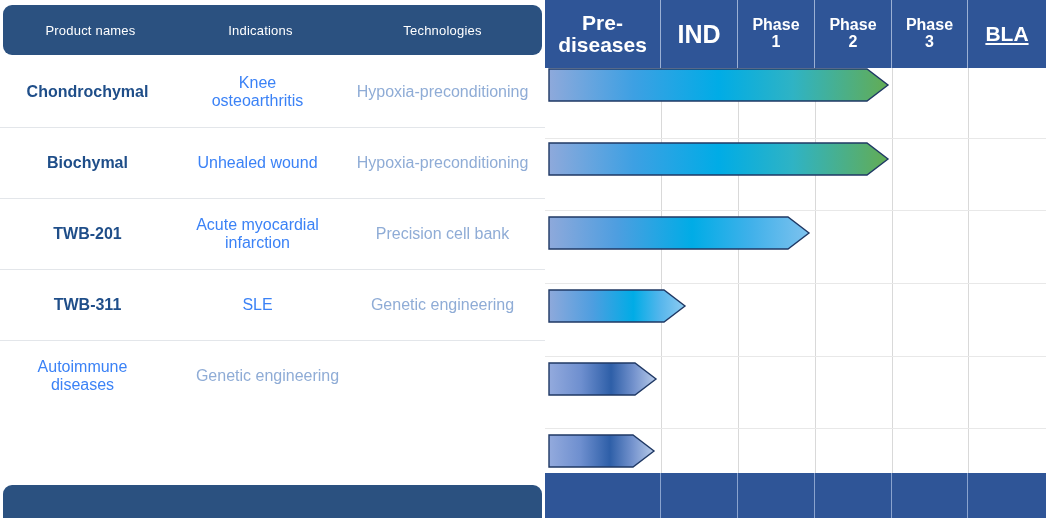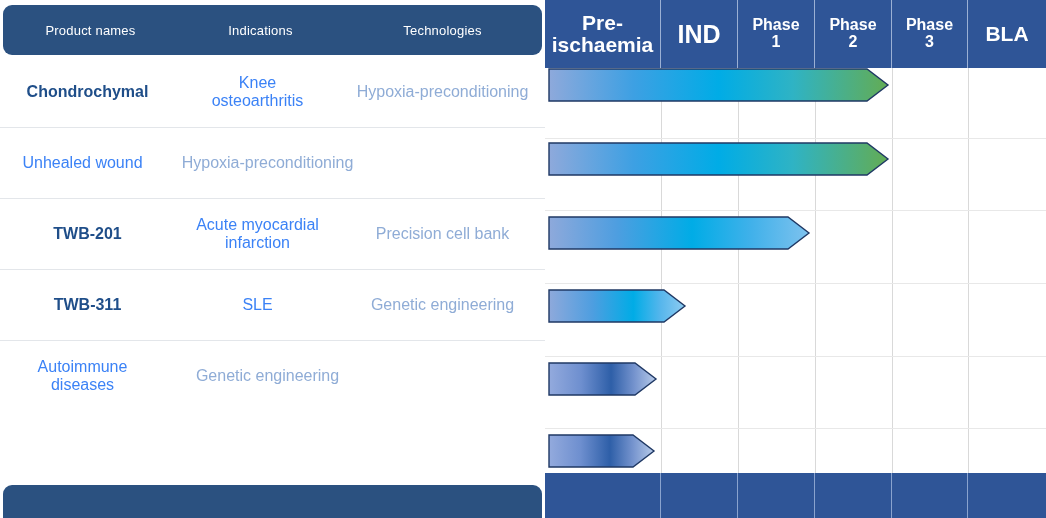--- a/index.html
+++ b/index.html
@@ -66,21 +66,21 @@
     line-height:1.04;box-sizing:border-box;
     border-right:1.5px solid #9BB0D4;
   }
   .ph-cell:last-child{border-right:none;}
   .ph-cell span{display:block;}
   .ph-pre{width:116px;font-size:21px;}
   .ph-ind{width:77px;font-size:25px;}
   .ph-p1{width:77px;font-size:16px;}
   .ph-p2{width:77px;font-size:16px;}
   .ph-p3{width:76px;font-size:16px;}
-  .ph-bla{width:78px;font-size:21px;}
+  .ph-bla{width:78px;font-size:21px;text-decoration:underline;}
 
   #grid-body{
     position:absolute;left:0;top:68px;width:501px;height:405px;
   }
   .vline{
     position:absolute;top:0;bottom:0;width:1px;background:#D9D9D9;
   }
   .hline{
     position:absolute;left:0;right:0;height:1px;background:#E8E8E8;
   }
@@ -111,20 +111,21 @@
 
   <div id="left-rows">
 
     <div class="lrow first">
       <div class="cell c-product">Chondrochymal</div>
       <div class="cell c-indication">Knee osteoarthritis</div>
       <div class="cell c-technology">Hypoxia-preconditioning</div>
     </div>
 
     <div class="lrow">
+      <div class="cell c-product">Biochymal</div>
       <div class="cell c-indication">Unhealed wound</div>
       <div class="cell c-technology">Hypoxia-preconditioning</div>
     </div>
 
     <div class="lrow">
       <div class="cell c-product">TWB-201</div>
       <div class="cell c-indication">Acute myocardial infarction</div>
       <div class="cell c-technology">Precision cell bank</div>
     </div>
 
@@ -144,21 +145,21 @@
 
   <div id="left-footer"></div>
 </div>
 
 <div id="right-panel">
 
   <div id="phase-header">
     <div class="ph-cell ph-pre">
       <div>
         <span>Pre-</span>
-        <span>ischaemia</span>
+        <span>diseases</span>
       </div>
     </div>
     <div class="ph-cell ph-ind">
       <div>
           <span>IND</span>
         </div>
     </div>
     <div class="ph-cell ph-p1">
       <div>
         <span>Phase</span>

